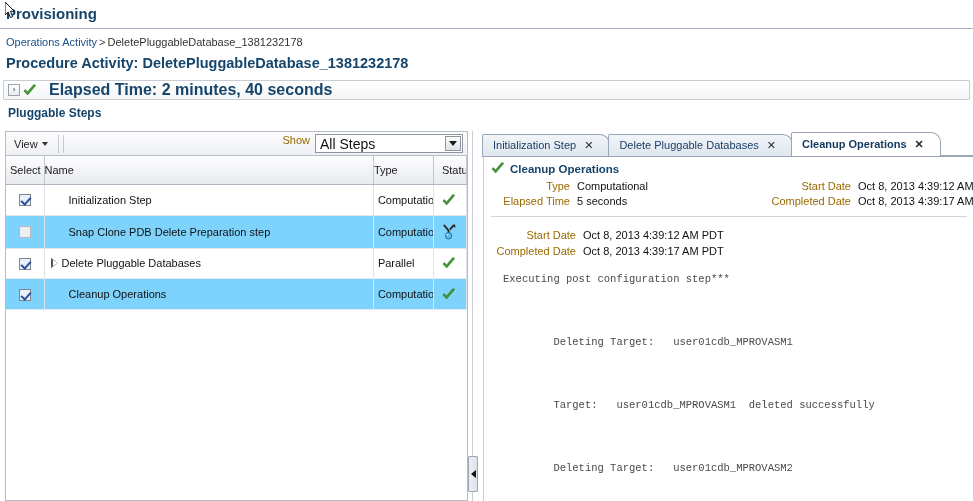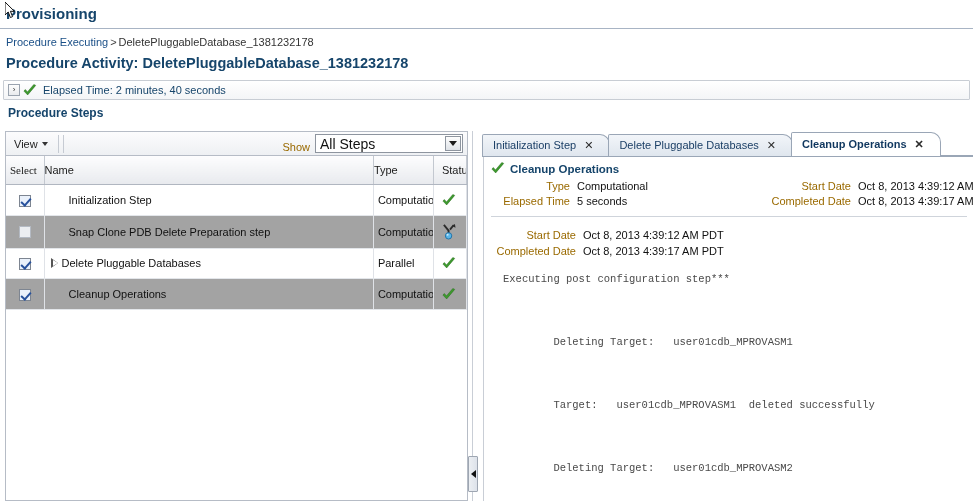--- a/index.html
+++ b/index.html
@@ -73,24 +73,24 @@
     border: 1px solid #9aa3af;
     background: linear-gradient(to bottom,#fdfdfd,#e9ebee);
     font-size: 8px;
     line-height: 10px;
     text-align: center;
     color: #333;
     margin-right: 3px;
     cursor: pointer;
   }
   #elapsed-text {
-    font-weight: normal;
-    font-size: 11px;
+    font-weight: bold;
+    font-size: 16px;
     color: #16456b;
-    margin-left: 6px;
+    margin-left: 12px;
   }
 
   
   #steps-title {
     font-size: 12px;
     font-weight: bold;
     color: #16456b;
     padding: 6px 0 3px 8px;
   }
 
@@ -137,21 +137,21 @@
   }
   .tb-sep {
     width: 1px; height: 18px;
     background: #c6cbd3;
     margin: 0 2px;
   }
   #show-group {
     position: absolute;
     right: 4px;
     display: flex;
-    align-items: flex-end;
+    align-items: flex-start;
     gap: 5px;
   }
   #show-label {
     color: #9a6a00;
     font-size: 11px;
   }
   #show-select {
     width: 148px;
     height: 19px;
     border: 1px solid #8e959f;
@@ -208,22 +208,22 @@
   }
   table.grid td {
     border-right: 1px solid #dfe2e7;
     border-bottom: 1px solid #e3e6ea;
     padding: 2px 4px;
     height: 19px;
     white-space: nowrap;
     overflow: hidden;
     color: #111;
   }
-  tr.alt td { background: #a3a3a3; }
-  .col-select { width: 38px; text-align: center; padding: 4px !important; font-family: Liberation Serif, serif; }
+  tr.alt td { background: #7dd3fc; }
+  .col-select { width: 38px; text-align: center; padding: 4px !important; }
   .col-name { width: 329px; }
   .col-type { width: 60px; }
   .col-status { width: 33px; text-align: left; padding: 8px !important; }
 
   .cb {
     width: 12px; height: 12px;
     border: 1px solid #7d8591;
     background: #fff;
     display: inline-block;
     position: relative;
@@ -432,34 +432,34 @@
 <body>
 
 <div id="page-header">
   <div id="page-title">Provisioning</div>
   <svg id="mouse-cursor" viewBox="0 0 11 17">
     <polygon points="0,0 0,13 3.2,10 5.4,15.5 7.6,14.6 5.4,9.3 9.4,9.3" fill="#ffffff" stroke="#111111" stroke-width="1"></polygon>
   </svg>
 </div>
 
 <div id="breadcrumb">
-  <a href="#">Procedure Executing</a><span class="sep">&gt;</span><span>DeletePluggableDatabase_1381232178</span>
+  <a href="#">Operations Activity</a><span class="sep">&gt;</span><span>DeletePluggableDatabase_1381232178</span>
 </div>
 
 <div id="activity-title">Procedure Activity: DeletePluggableDatabase_1381232178</div>
 
 <div id="elapsed-bar">
   <div class="disclose-btn">›</div>
   <svg class="ok-icon" viewBox="0 0 16 15">
     <path d="M1 8.2 L5.3 12.6 L14.6 1.6 L12.4 0.6 L5.1 9.1 L2.6 6.4 Z" fill="#3d9a2e" stroke="#2b6e1f" stroke-width="0.6"></path>
   </svg>
   <span id="elapsed-text">Elapsed Time: 2 minutes, 40 seconds</span>
 </div>
 
-<div id="steps-title">Procedure Steps</div>
+<div id="steps-title">Pluggable Steps</div>
 
 <div id="main">
 
   <div id="left-panel">
 
     <div id="toolbar">
       <div id="view-menu">
         <span>View</span>
         <span class="caret"></span>
       </div>

